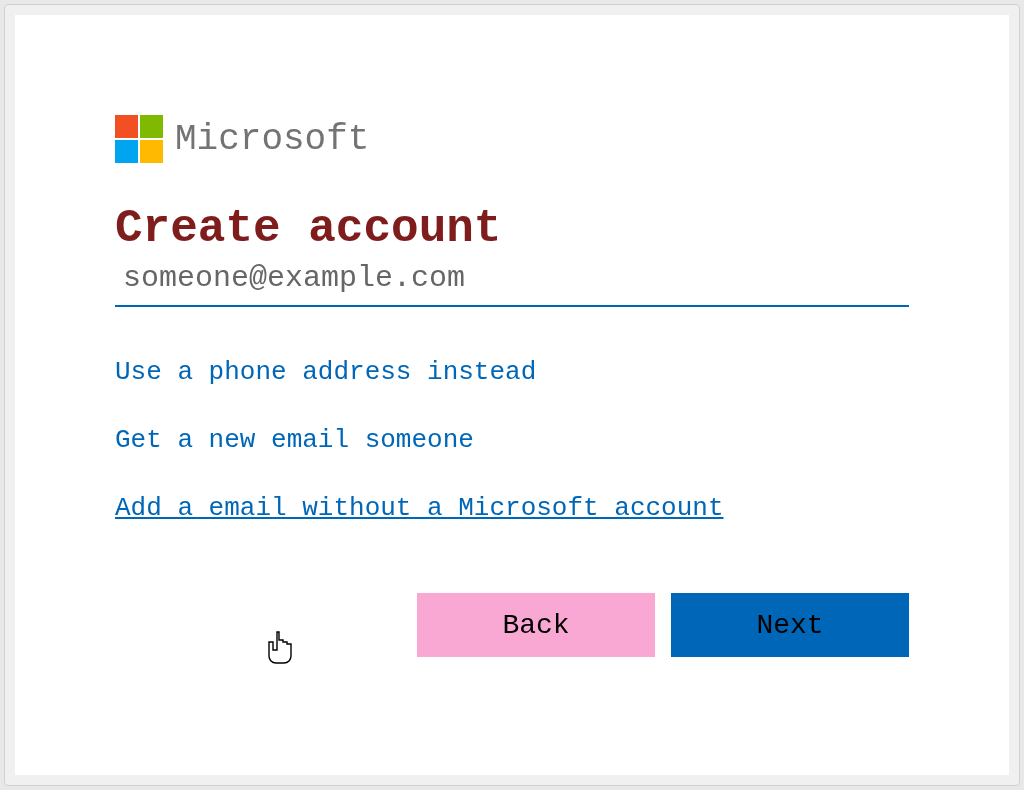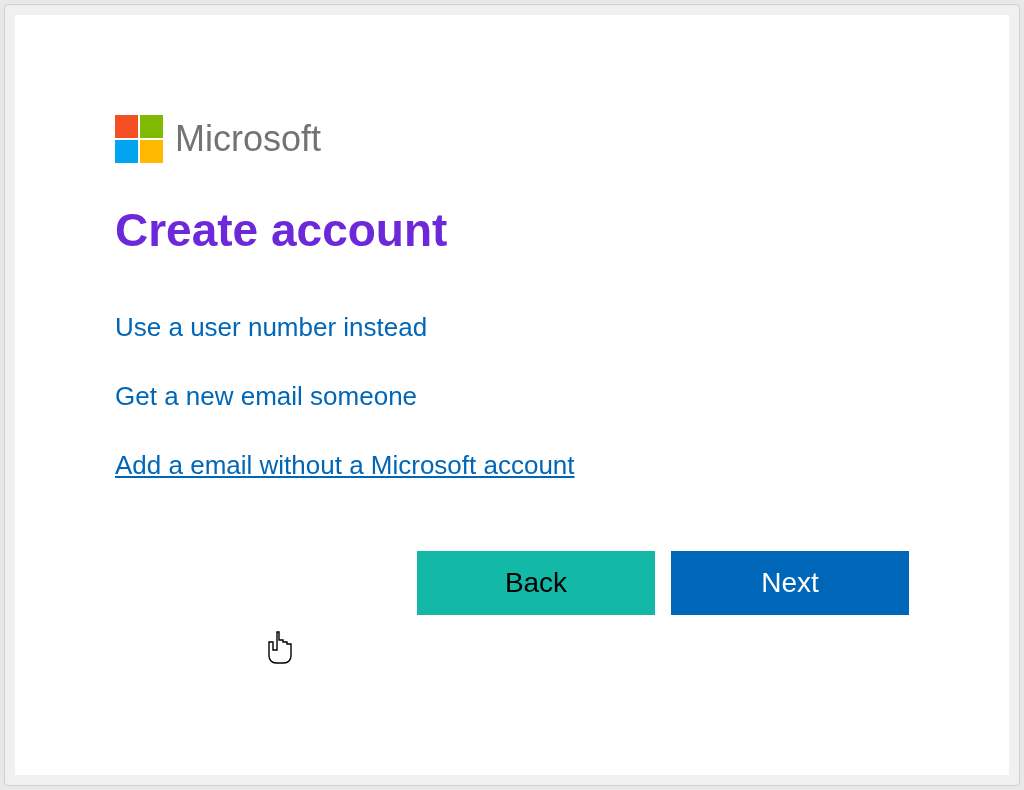--- a/index.html
+++ b/index.html
@@ -19,20 +19,21 @@
       padding: 4px;
     }
     
     .dialog-outer {
       width: 100%;
       height: 100%;
       background: #f0f0f0;
       border: 1px solid #d0d0d0;
       border-radius: 4px;
       padding: 10px;
+      font-family: Liberation Mono, monospace;
     }
     
     .dialog {
       width: 100%;
       height: 100%;
       background: white;
       padding: 100px 100px 24px 100px;
       position: relative;
     }
     
@@ -59,22 +60,21 @@
     
     .brand-text {
       font-size: 36px;
       color: #737373;
       font-weight: 400;
     }
     
     .title {
       font-size: 46px;
       font-weight: 600;
-      color: #6d28d9;
-      margin-bottom: 55px;
+      color: #7f1d1d;
     }
     
     .email-input {
       width: 100%;
       border: none;
       border-bottom: 2px solid #0067b8;
       font-size: 30px;
       padding: 6px 8px 10px 8px;
       outline: none;
       color: #1b1b1b;
@@ -118,27 +118,27 @@
       border: none;
       font-size: 28px;
       font-family: inherit;
       cursor: pointer;
       display: flex;
       align-items: center;
       justify-content: center;
     }
     
     .btn-back {
-      background: #14b8a6;
+      background: #f9a8d4;
       color: #000000;
     }
     
     .btn-next {
       background: #0067b8;
-      color: #ffffff;
+      color: #000000;
     }
     
     .cursor-icon {
       position: absolute;
       left: 265px;
       top: 630px;
       pointer-events: none;
       z-index: 100;
     }
   </style>
@@ -153,23 +153,24 @@
         <div class="sq1"></div>
         <div class="sq2"></div>
         <div class="sq3"></div>
         <div class="sq4"></div>
       </div>
       <span class="brand-text">Microsoft</span>
     </div>
     
     <h1 class="title">Create account</h1>
     
+    <input type="text" class="email-input" placeholder="someone@example.com" style="">
     
     <div class="link-row">
-      <a class="link">Use a user number instead</a>
+      <a class="link">Use a phone address instead</a>
     </div>
     
     <div class="link-row">
       <a class="link">Get a new email someone</a>
     </div>
     
     <div class="link-row last">
       <a class="link underlined">Add a email without a Microsoft account</a>
     </div>
     

